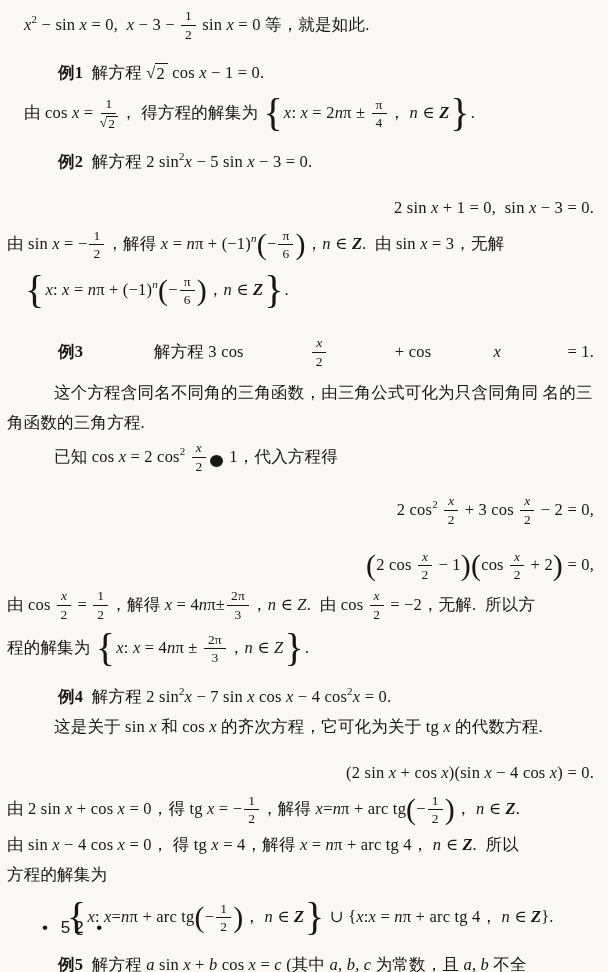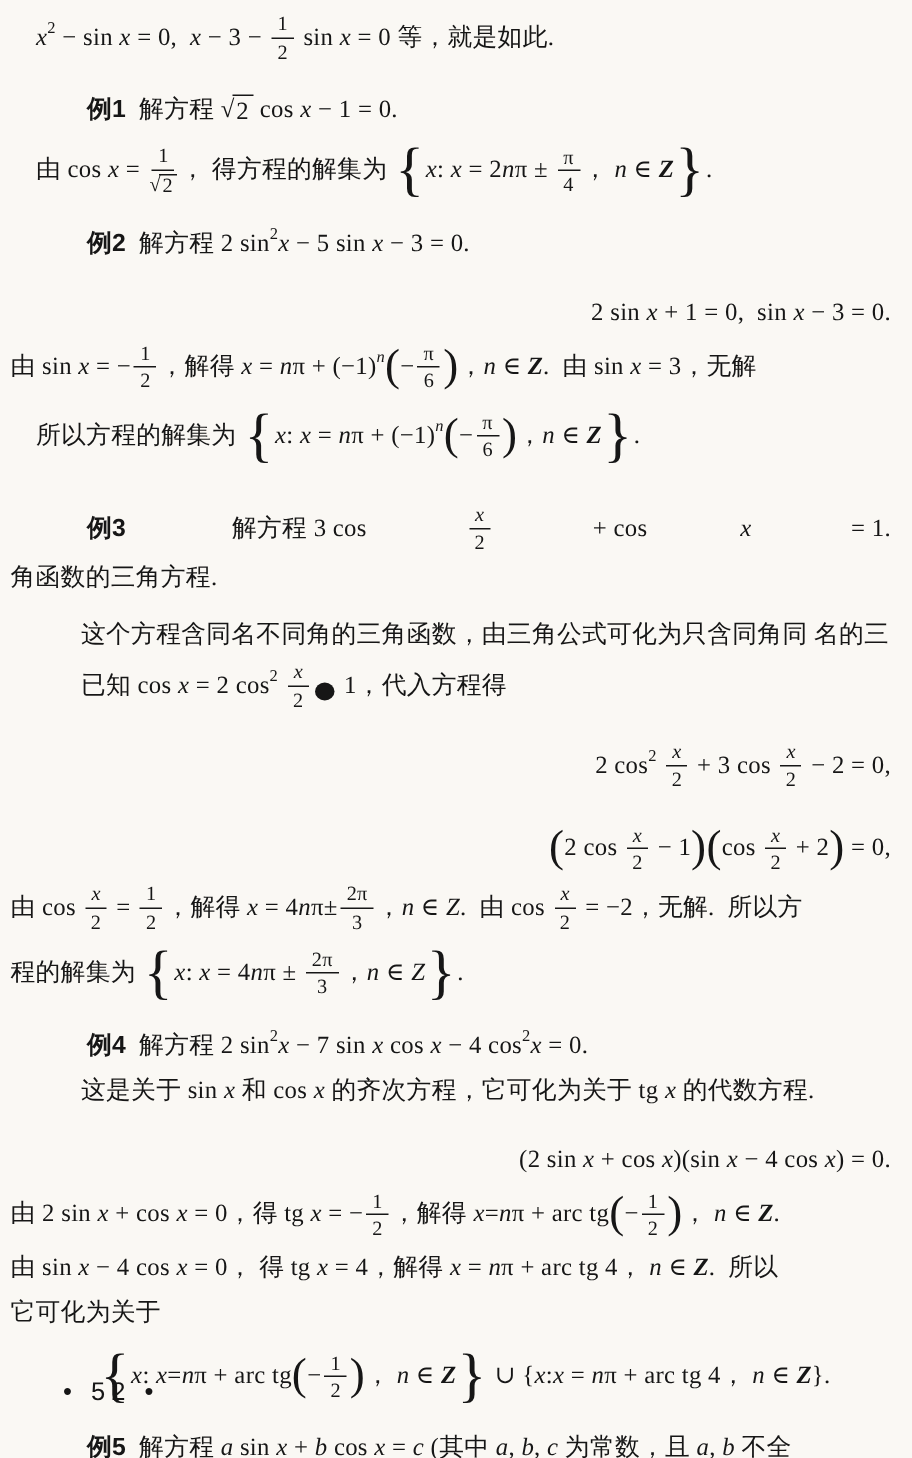--- a/index.html
+++ b/index.html
@@ -16,21 +16,21 @@
     display:flex;
     align-items:center;
     min-height:26px;
     margin-top:4px;
     font-size:16.5px;
     letter-spacing:0.2px;
   }
   .t{white-space:pre;}
   .v{font-style:italic;white-space:pre;}
   .zb{font-style:italic;font-weight:bold;white-space:pre;letter-spacing:0;}
-  .hd{font-family:Liberation Sans, sans-serif;font-weight:bold;white-space:pre;}
+  .hd{font-family:Liberation Serif, serif;font-weight:bold;white-space:pre;}
   .sp{font-size:11px;display:inline-block;transform:translateY(-6px);white-space:pre;}
   .frac{
     display:inline-flex;flex-direction:column;align-items:center;
     font-size:13.5px;line-height:1;margin:0 2px;text-align:center;
   }
   .num{display:inline-flex;align-items:flex-end;padding:1px 4px 2px;border-bottom:1.4px solid #161616;}
   .den{display:inline-flex;padding-top:2px;}
   .sqrt{display:inline-flex;align-items:center;white-space:pre;}
   .radical{margin-right:-1px;}
   .radicand{border-top:1.4px solid #161616;padding:0 3px 0 2px;}
@@ -177,21 +177,20 @@
       <span class="big big-paren" data-name="big-delimiter">)</span>
       <span class="t" data-name="math-text">，</span>
       <span class="v" data-name="math-variable">n</span>
       <span class="t" data-name="math-text"> ∈ </span>
       <span class="zb" data-name="integer-set-symbol">Z</span>
       <span class="t" data-name="math-text">.  由 sin </span>
       <span class="v" data-name="math-variable">x</span>
       <span class="t" data-name="math-text"> = 3，无解</span>
     </div>
     <div class="line k-body" data-name="example2-solution-line2">
-      <span class="t" data-name="math-text">所以方程的解集为 </span>
       <span class="big big-brace" data-name="big-delimiter">{</span>
       <span class="v" data-name="math-variable">x</span>
       <span class="t" data-name="math-text">: </span>
       <span class="v" data-name="math-variable">x</span>
       <span class="t" data-name="math-text"> = </span>
       <span class="v" data-name="math-variable">n</span>
       <span class="t" data-name="math-text">π + (−1)</span>
       <span class="sp v" data-name="superscript">n</span>
       <span class="big big-paren" data-name="big-delimiter">(</span>
       <span class="t" data-name="math-text">−</span>
@@ -219,25 +218,25 @@
           <span class="v" data-name="math-variable">x</span>
         </span>
         <span class="den" data-name="fraction-denominator">
           <span class="t" data-name="math-text">2</span>
         </span>
       </span>
       <span class="t" data-name="math-text"> + cos</span>
       <span class="v" data-name="math-variable">x</span>
       <span class="t" data-name="math-text"> = 1.</span>
     </div>
+    <div class="line k-body-indent" data-name="example3-analysis-line1">
+      <span class="t" data-name="math-text">这个方程含同名不同角的三角函数，由三角公式可化为只含同角同 名的三</span>
+    </div>
     <div class="line k-body-flush" data-name="example3-analysis-line2">
       <span class="t" data-name="math-text">角函数的三角方程.</span>
-    </div>
-    <div class="line k-body-indent" data-name="example3-analysis-line1">
-      <span class="t" data-name="math-text">这个方程含同名不同角的三角函数，由三角公式可化为只含同角同 名的三</span>
     </div>
     <div class="line k-body-indent" data-name="example3-substitution">
       <span class="t" data-name="math-text">已知 cos </span>
       <span class="v" data-name="math-variable">x</span>
       <span class="t" data-name="math-text"> = 2 cos</span>
       <span class="sp" data-name="superscript">2</span>
       <span class="t" data-name="math-text"> </span>
       <span class="frac" data-name="fraction">
         <span class="num" data-name="fraction-numerator">
           <span class="v" data-name="math-variable">x</span>
@@ -453,21 +452,21 @@
       <span class="v" data-name="math-variable">x</span>
       <span class="t" data-name="math-text"> = </span>
       <span class="v" data-name="math-variable">n</span>
       <span class="t" data-name="math-text">π + arc tg 4， </span>
       <span class="v" data-name="math-variable">n</span>
       <span class="t" data-name="math-text"> ∈ </span>
       <span class="zb" data-name="integer-set-symbol">Z</span>
       <span class="t" data-name="math-text">.  所以</span>
     </div>
     <div class="line k-body-flush" data-name="example4-solution-line3">
-      <span class="t" data-name="math-text">它可化为关于</span>
+      <span class="t" data-name="math-text">方程的解集为</span>
     </div>
     <div class="line k-display-indent" data-name="example4-solution-set">
       <span class="big big-brace" data-name="big-delimiter">{</span>
       <span class="v" data-name="math-variable">x</span>
       <span class="t" data-name="math-text">: </span>
       <span class="v" data-name="math-variable">x</span>
       <span class="t" data-name="math-text">=</span>
       <span class="v" data-name="math-variable">n</span>
       <span class="t" data-name="math-text">π + arc tg</span>
       <span class="big big-paren" data-name="big-delimiter">(</span>

